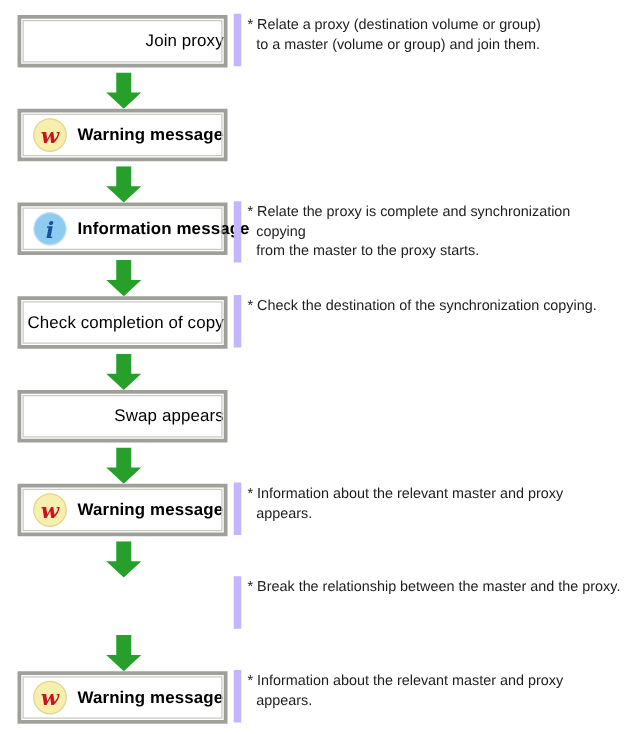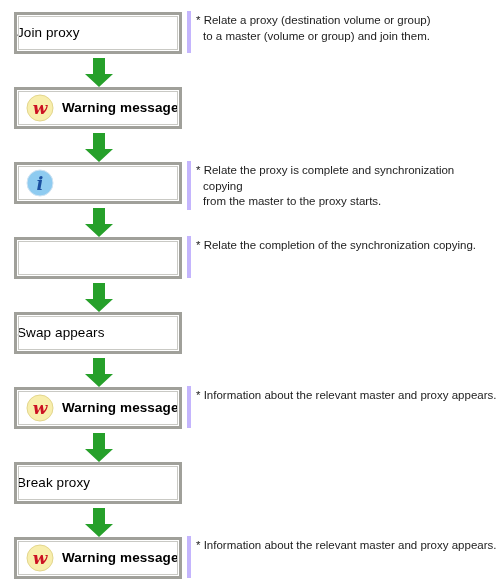--- a/index.html
+++ b/index.html
@@ -35,21 +35,21 @@
     position: absolute;
     left: 14px;
     top: 0;
     width: 168px;
     height: 42px;
     box-sizing: border-box;
     border: 3px solid #a0a09a;
     background: #ffffff;
     display: flex;
     align-items: center;
-    justify-content: flex-start;
+    justify-content: flex-end;
   }
   .step-box .inner-line {
     position: absolute;
     left: 1px;
     top: 1px;
     right: 1px;
     bottom: 1px;
     border: 1px solid #c9c9c4;
     pointer-events: none;
   }
@@ -89,21 +89,21 @@
   }
 
   
   .desc {
     position: absolute;
     left: 187px;
     top: -1px;
     width: 312px;
     min-height: 42px;
     box-sizing: border-box;
-    border-left: 4px solid #c4b5fd;
+    border-left: 6px solid #c4b5fd;
     padding: 2px 2px 0 5px;
   }
   .desc-text {
     font-size: 11.5px;
     line-height: 15.5px;
     color: #1c1c1c;
     text-indent: -7px;
     padding-left: 7px;
     white-space: pre-line;
   }
@@ -138,35 +138,37 @@
           <polygon points="9,0 21,0 21,16 29,16 15,29 1,16 9,16" fill="#26a02a"></polygon>
         </svg></div>
     </div>
     <div class="row" style="top: 162px;">
       <div class="step-box with-icon">
         <div class="inner-line"></div>
         <svg class="msg-icon" viewBox="0 0 28 28">
           <circle cx="14" cy="14" r="13" fill="#8ecbf0" stroke="#cfe3f2" stroke-width="1"></circle>
           <text x="14" y="21" text-anchor="middle" font-family="DejaVu Serif, serif" font-style="italic" font-weight="bold" font-size="18" fill="#1a4fa0">i</text>
         </svg>
+        <span class="step-label">Information message</span>
       </div>
       <div class="desc">
         <div class="desc-text">* Relate the proxy is complete and synchronization copying
 from the master to the proxy starts.</div>
       </div>
       <div class="arrow"><svg viewBox="0 0 30 30" width="30" height="30">
           <polygon points="9,0 21,0 21,16 29,16 15,29 1,16 9,16" fill="#26a02a"></polygon>
         </svg></div>
     </div>
     <div class="row" style="top: 237px;">
       <div class="step-box">
         <div class="inner-line"></div>
-      </div>
-      <div class="desc">
-        <div class="desc-text">* Relate the completion of the synchronization copying.</div>
+        <span class="step-label">Check completion of copy</span>
+      </div>
+      <div class="desc">
+        <div class="desc-text">* Check the destination of the synchronization copying.</div>
       </div>
       <div class="arrow"><svg viewBox="0 0 30 30" width="30" height="30">
           <polygon points="9,0 21,0 21,16 29,16 15,29 1,16 9,16" fill="#26a02a"></polygon>
         </svg></div>
     </div>
     <div class="row" style="top: 312px;">
       <div class="step-box">
         <div class="inner-line"></div>
         <span class="step-label">Swap appears</span>
       </div>
@@ -184,23 +186,22 @@
         <span class="step-label">Warning message</span>
       </div>
       <div class="desc">
         <div class="desc-text">* Information about the relevant master and proxy appears.</div>
       </div>
       <div class="arrow"><svg viewBox="0 0 30 30" width="30" height="30">
           <polygon points="9,0 21,0 21,16 29,16 15,29 1,16 9,16" fill="#26a02a"></polygon>
         </svg></div>
     </div>
     <div class="row" style="top: 462px;">
-      <div class="step-box">
-        <div class="inner-line"></div>
-        <span class="step-label">Break proxy</span>
+      <div class="desc">
+        <div class="desc-text">* Break the relationship between the master and the proxy.</div>
       </div>
       <div class="arrow"><svg viewBox="0 0 30 30" width="30" height="30">
           <polygon points="9,0 21,0 21,16 29,16 15,29 1,16 9,16" fill="#26a02a"></polygon>
         </svg></div>
     </div>
     <div class="row" style="top: 537px;">
       <div class="step-box with-icon">
         <div class="inner-line"></div>
         <svg class="msg-icon" viewBox="0 0 28 28">
           <circle cx="14" cy="14" r="13" fill="#f8eead" stroke="#e3d68c" stroke-width="1"></circle>

